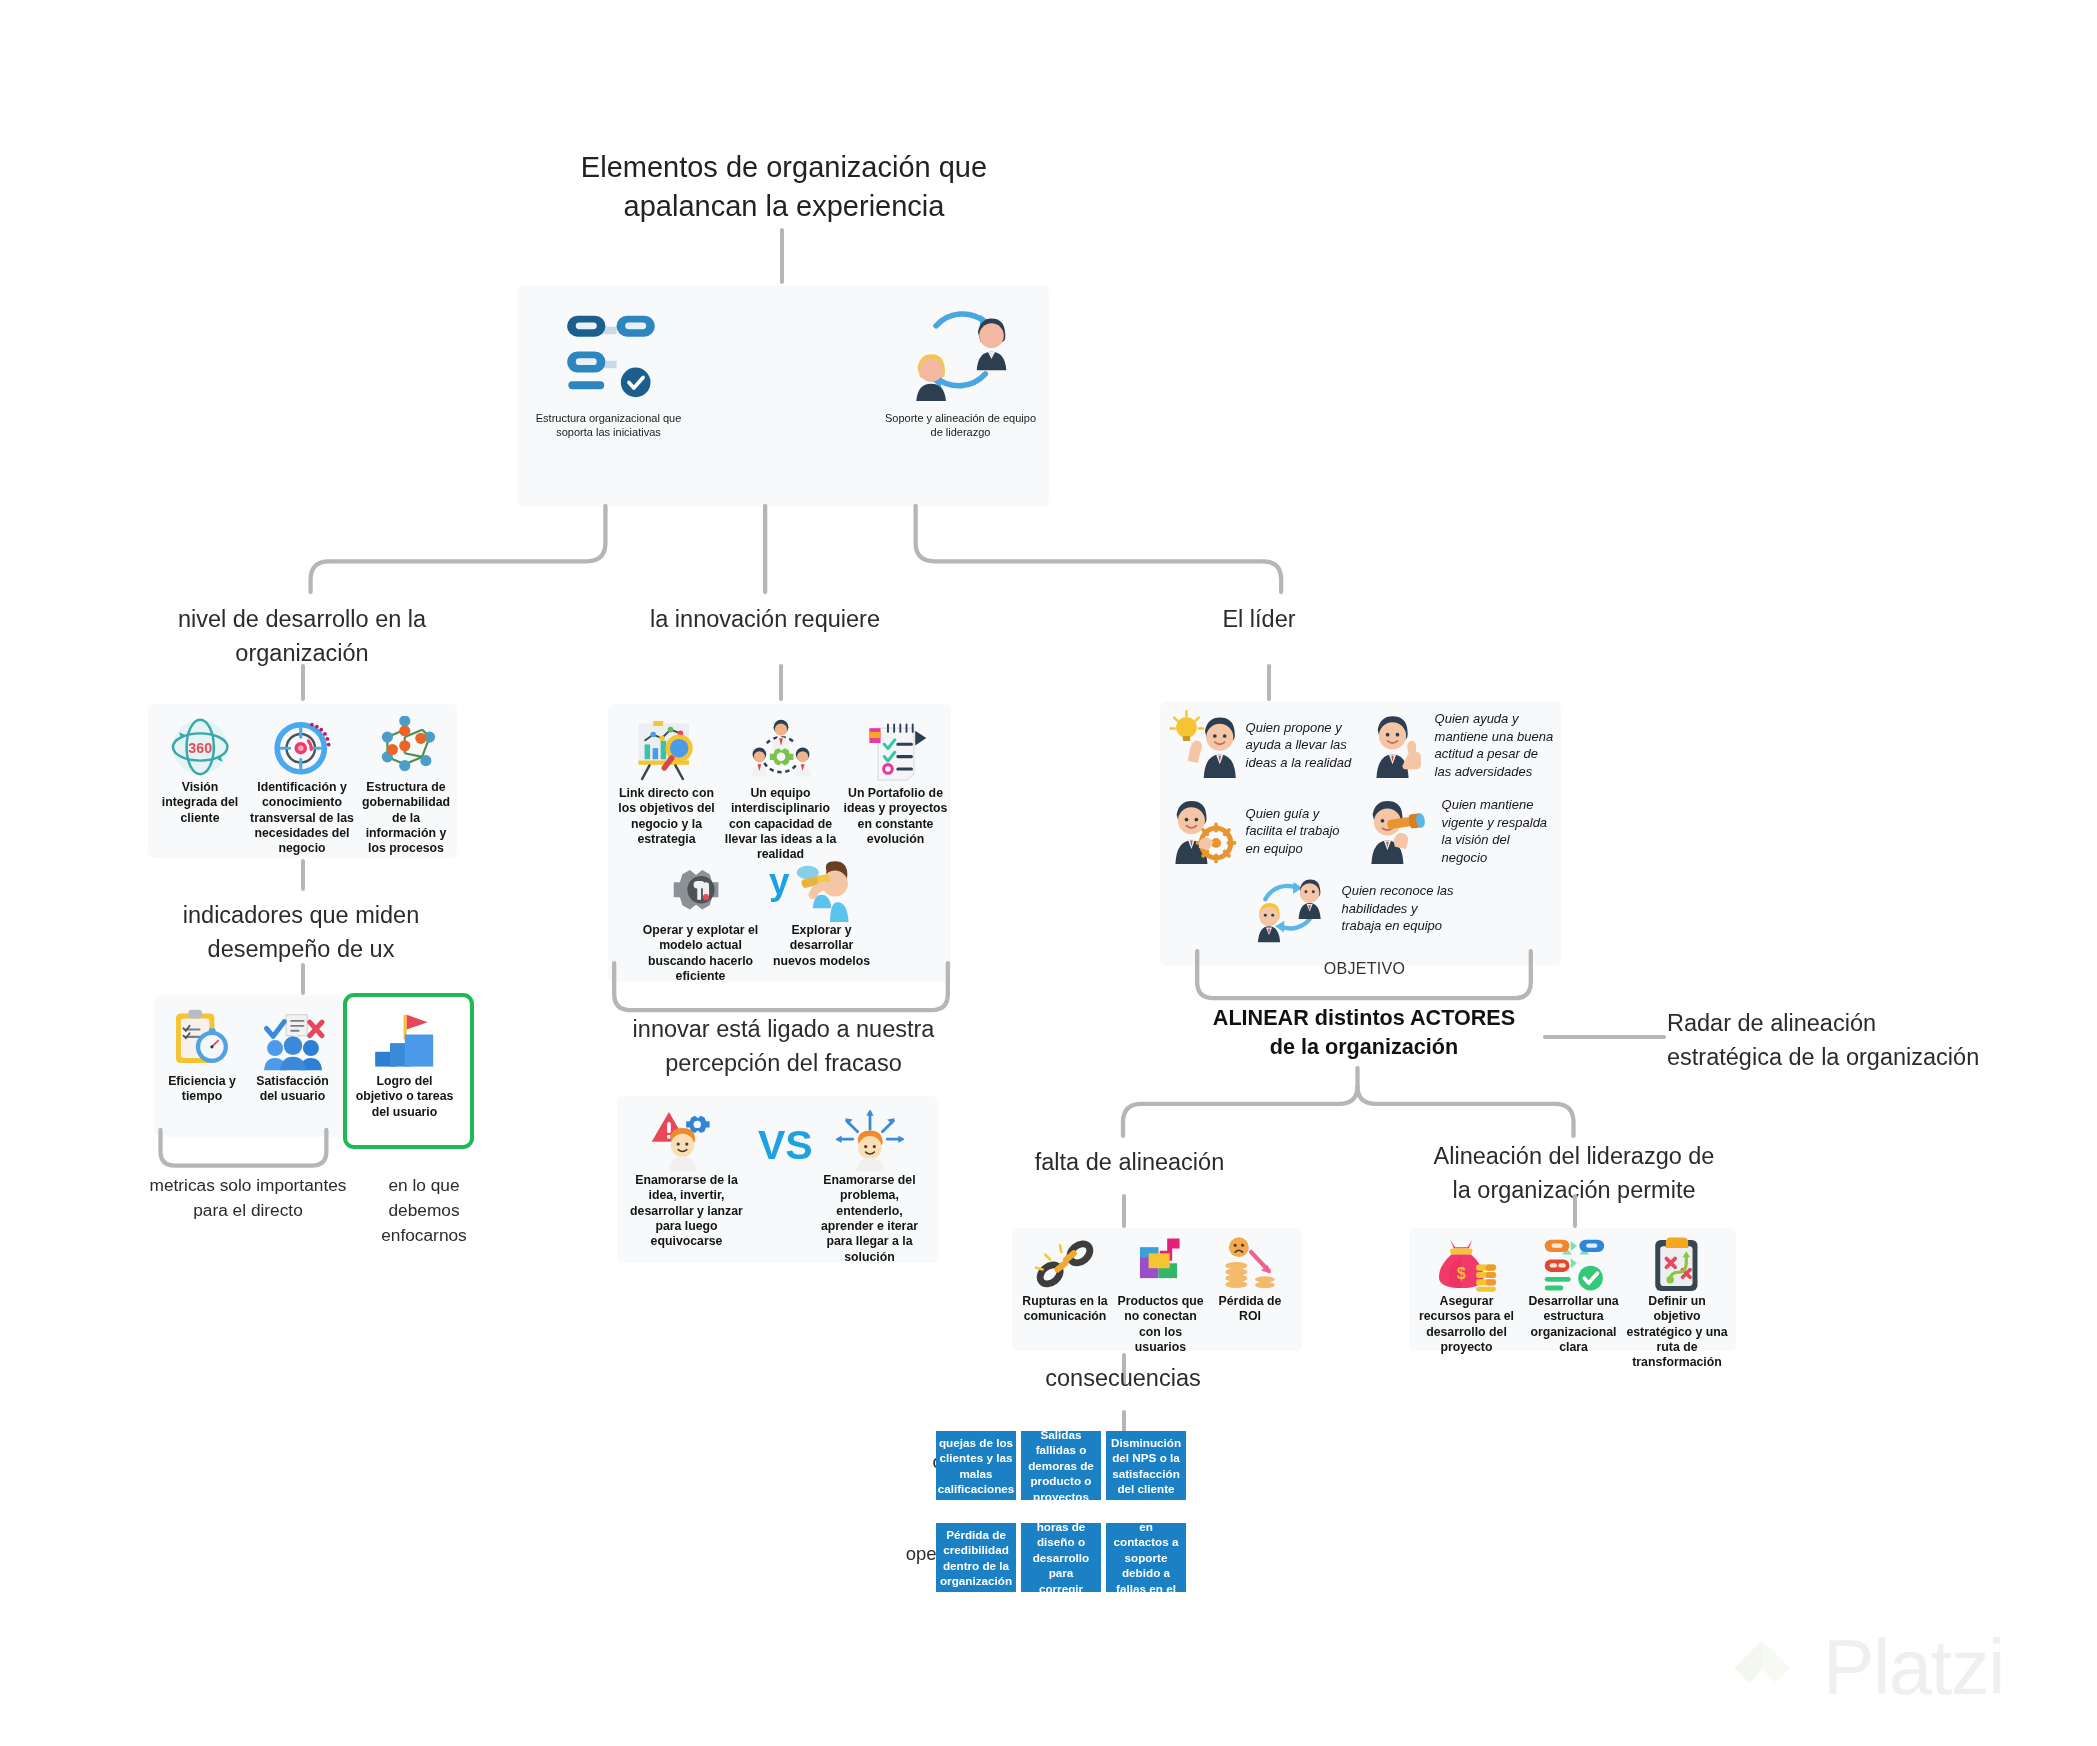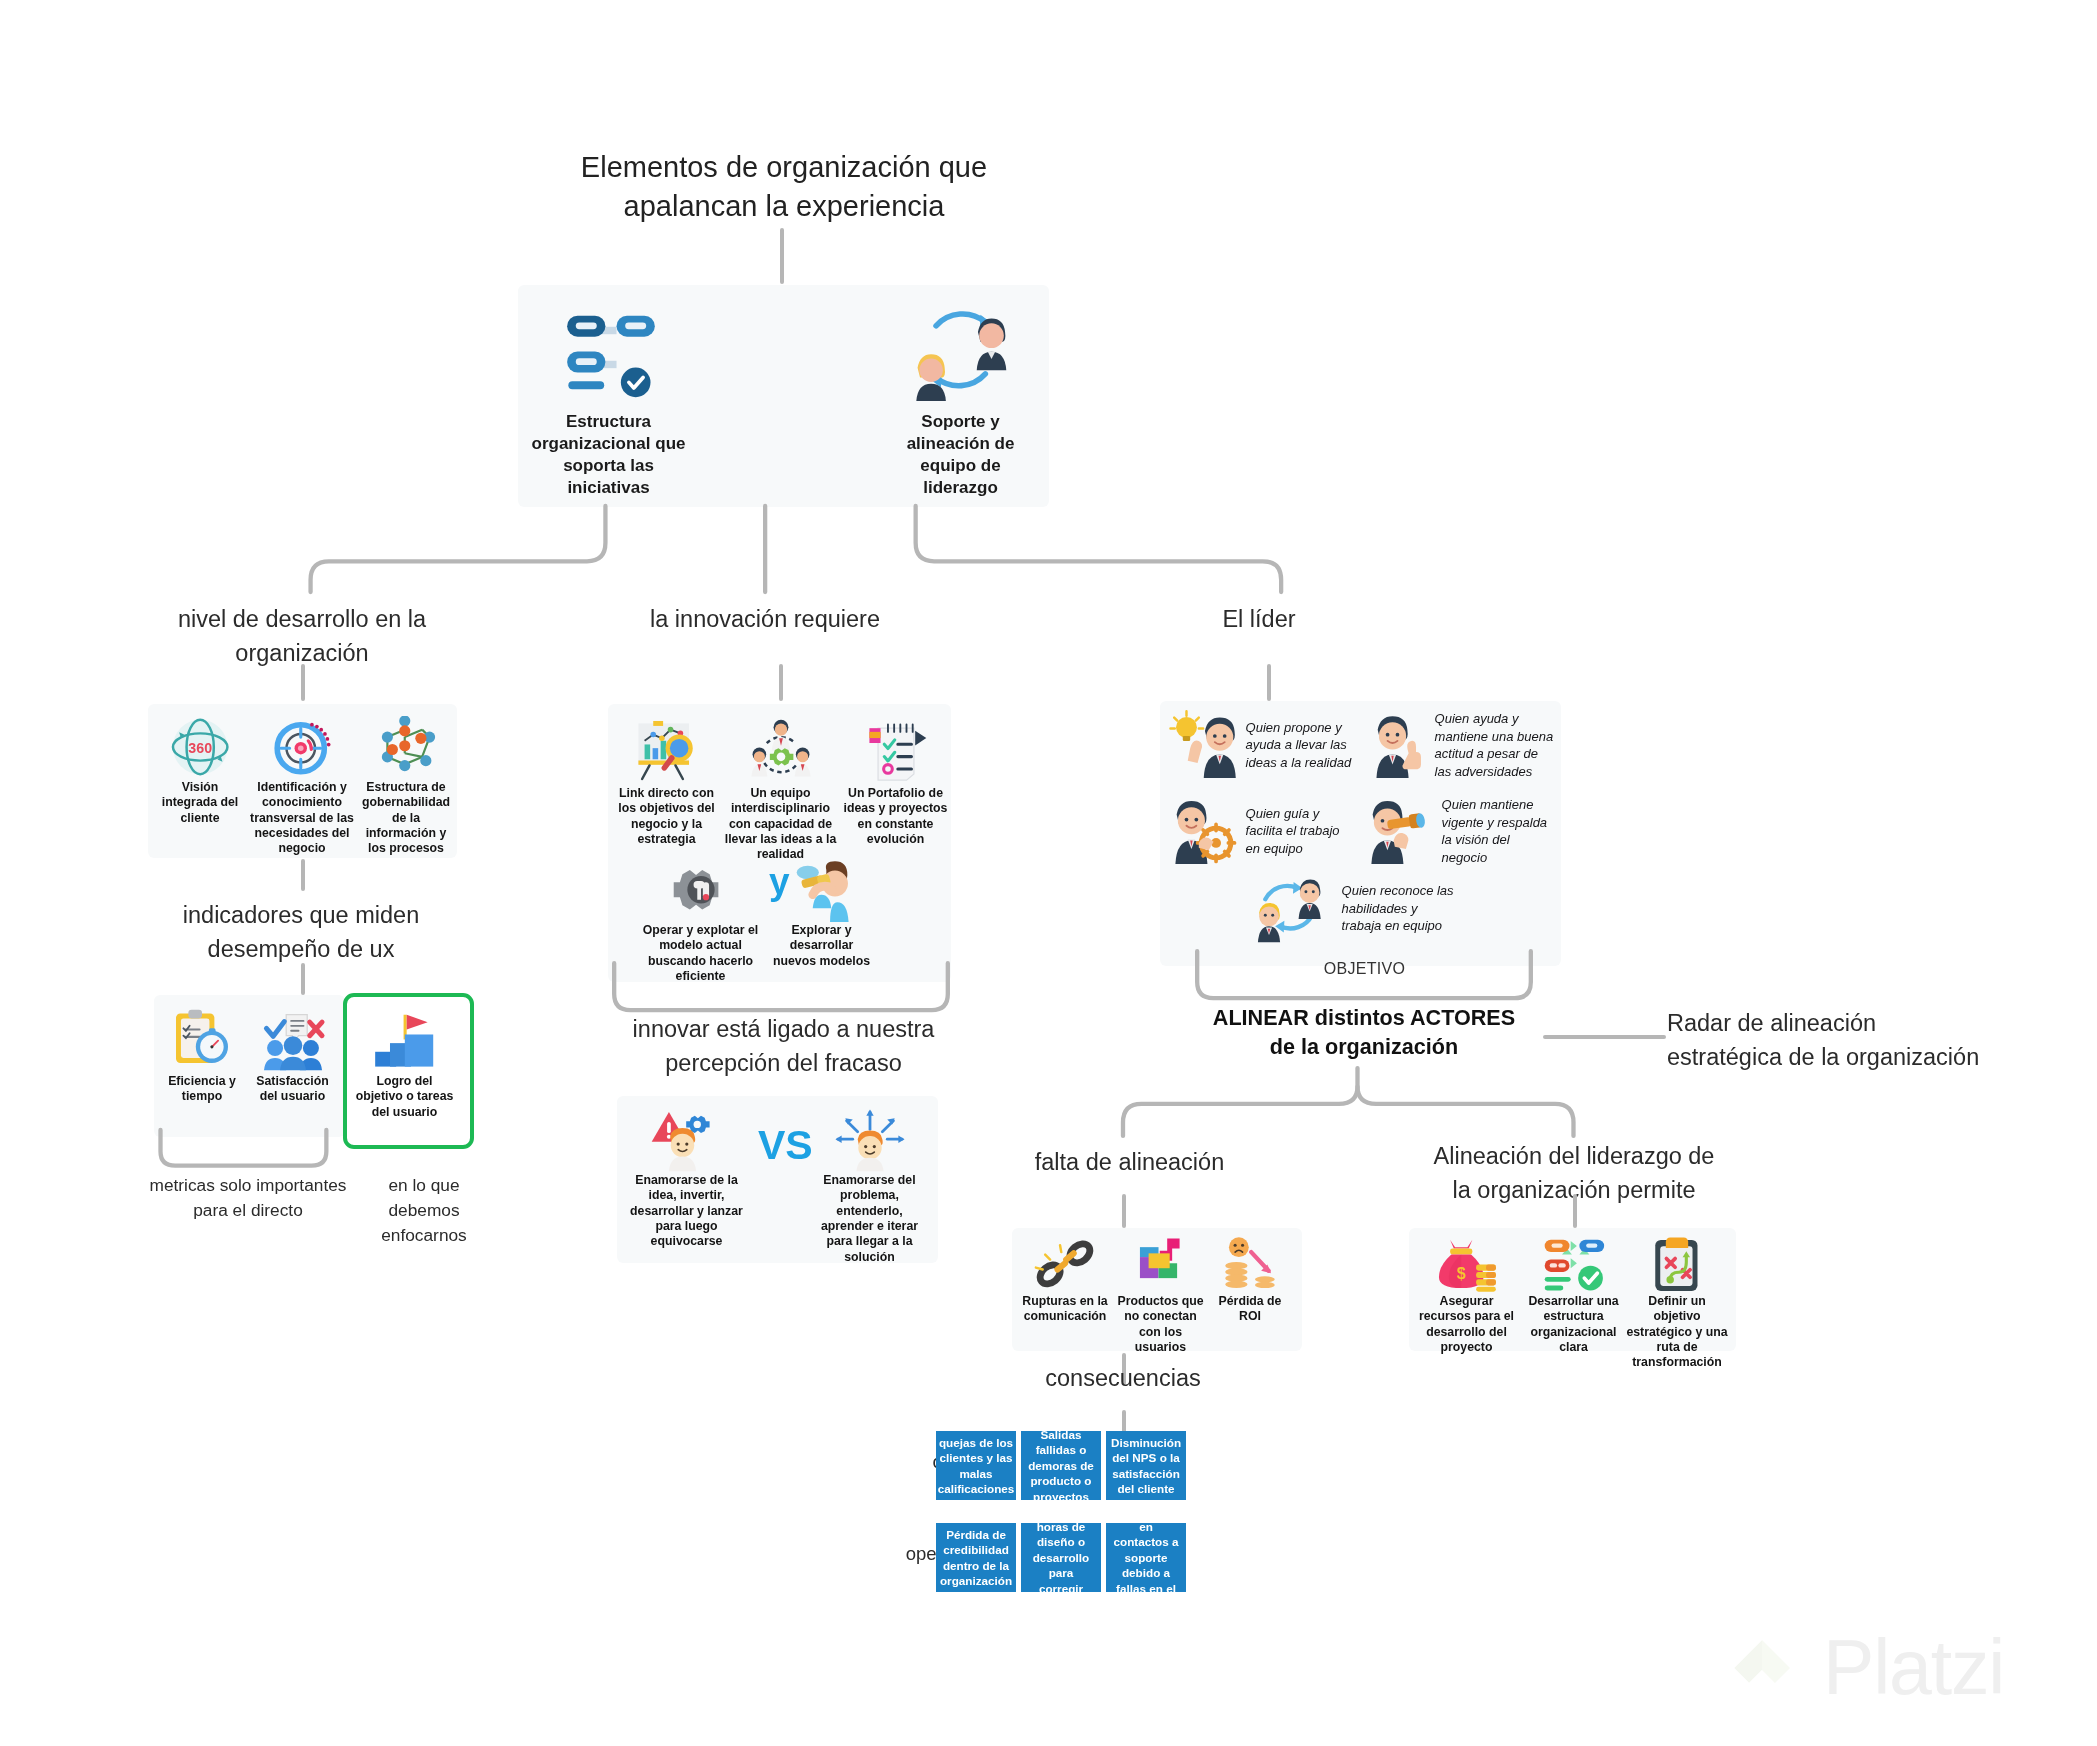--- a/index.html
+++ b/index.html
@@ -1,21 +1,21 @@
 <!DOCTYPE html>
 <html style="font-size:10px"><head>
 <meta charset="utf-8">
 <style>
   html,body{margin:0;padding:0;background:#ffffff;}
   body{font-family:"Liberation Sans", sans-serif;color:#1d1d1d;}
   #canvas{position:relative;width:2097px;height:1747px;background:#fff;overflow:hidden;}
 
   .abs{position:absolute;}
   .conn-label{font-size:23.5px;line-height:1.45;color:#2b2b2b;text-align:center;font-weight:400;}
-  .node-title{font-size:17px;line-height:1.3;font-weight:bold;color:#1a1a1a;text-align:center;}
+  .node-title{font-size:11px;line-height:1.3;font-weight:normal;color:#1a1a1a;text-align:center;}
   .small-cap{font-size:12.3px;line-height:1.25;font-weight:bold;color:#141414;text-align:center;}
   .italic-note{font-size:13px;line-height:1.35;font-style:italic;color:#17171a;}
   .objective-word{font-size:16px;color:#333;text-align:center;letter-spacing:0.3px;}
   .objective-main{font-size:21.6px;line-height:1.35;font-weight:bold;color:#111;text-align:center;}
   .row-label{font-size:18.5px;color:#2b2b2b;}
 
   .title{font-size:29px;line-height:1.35;color:#222;text-align:center;font-weight:400;}
 
   .panel{background:#f7f9fa;border-radius:6.2px;}
   .vline{background:#b6b6b6;width:4.3px;border-radius:2.5px;}

